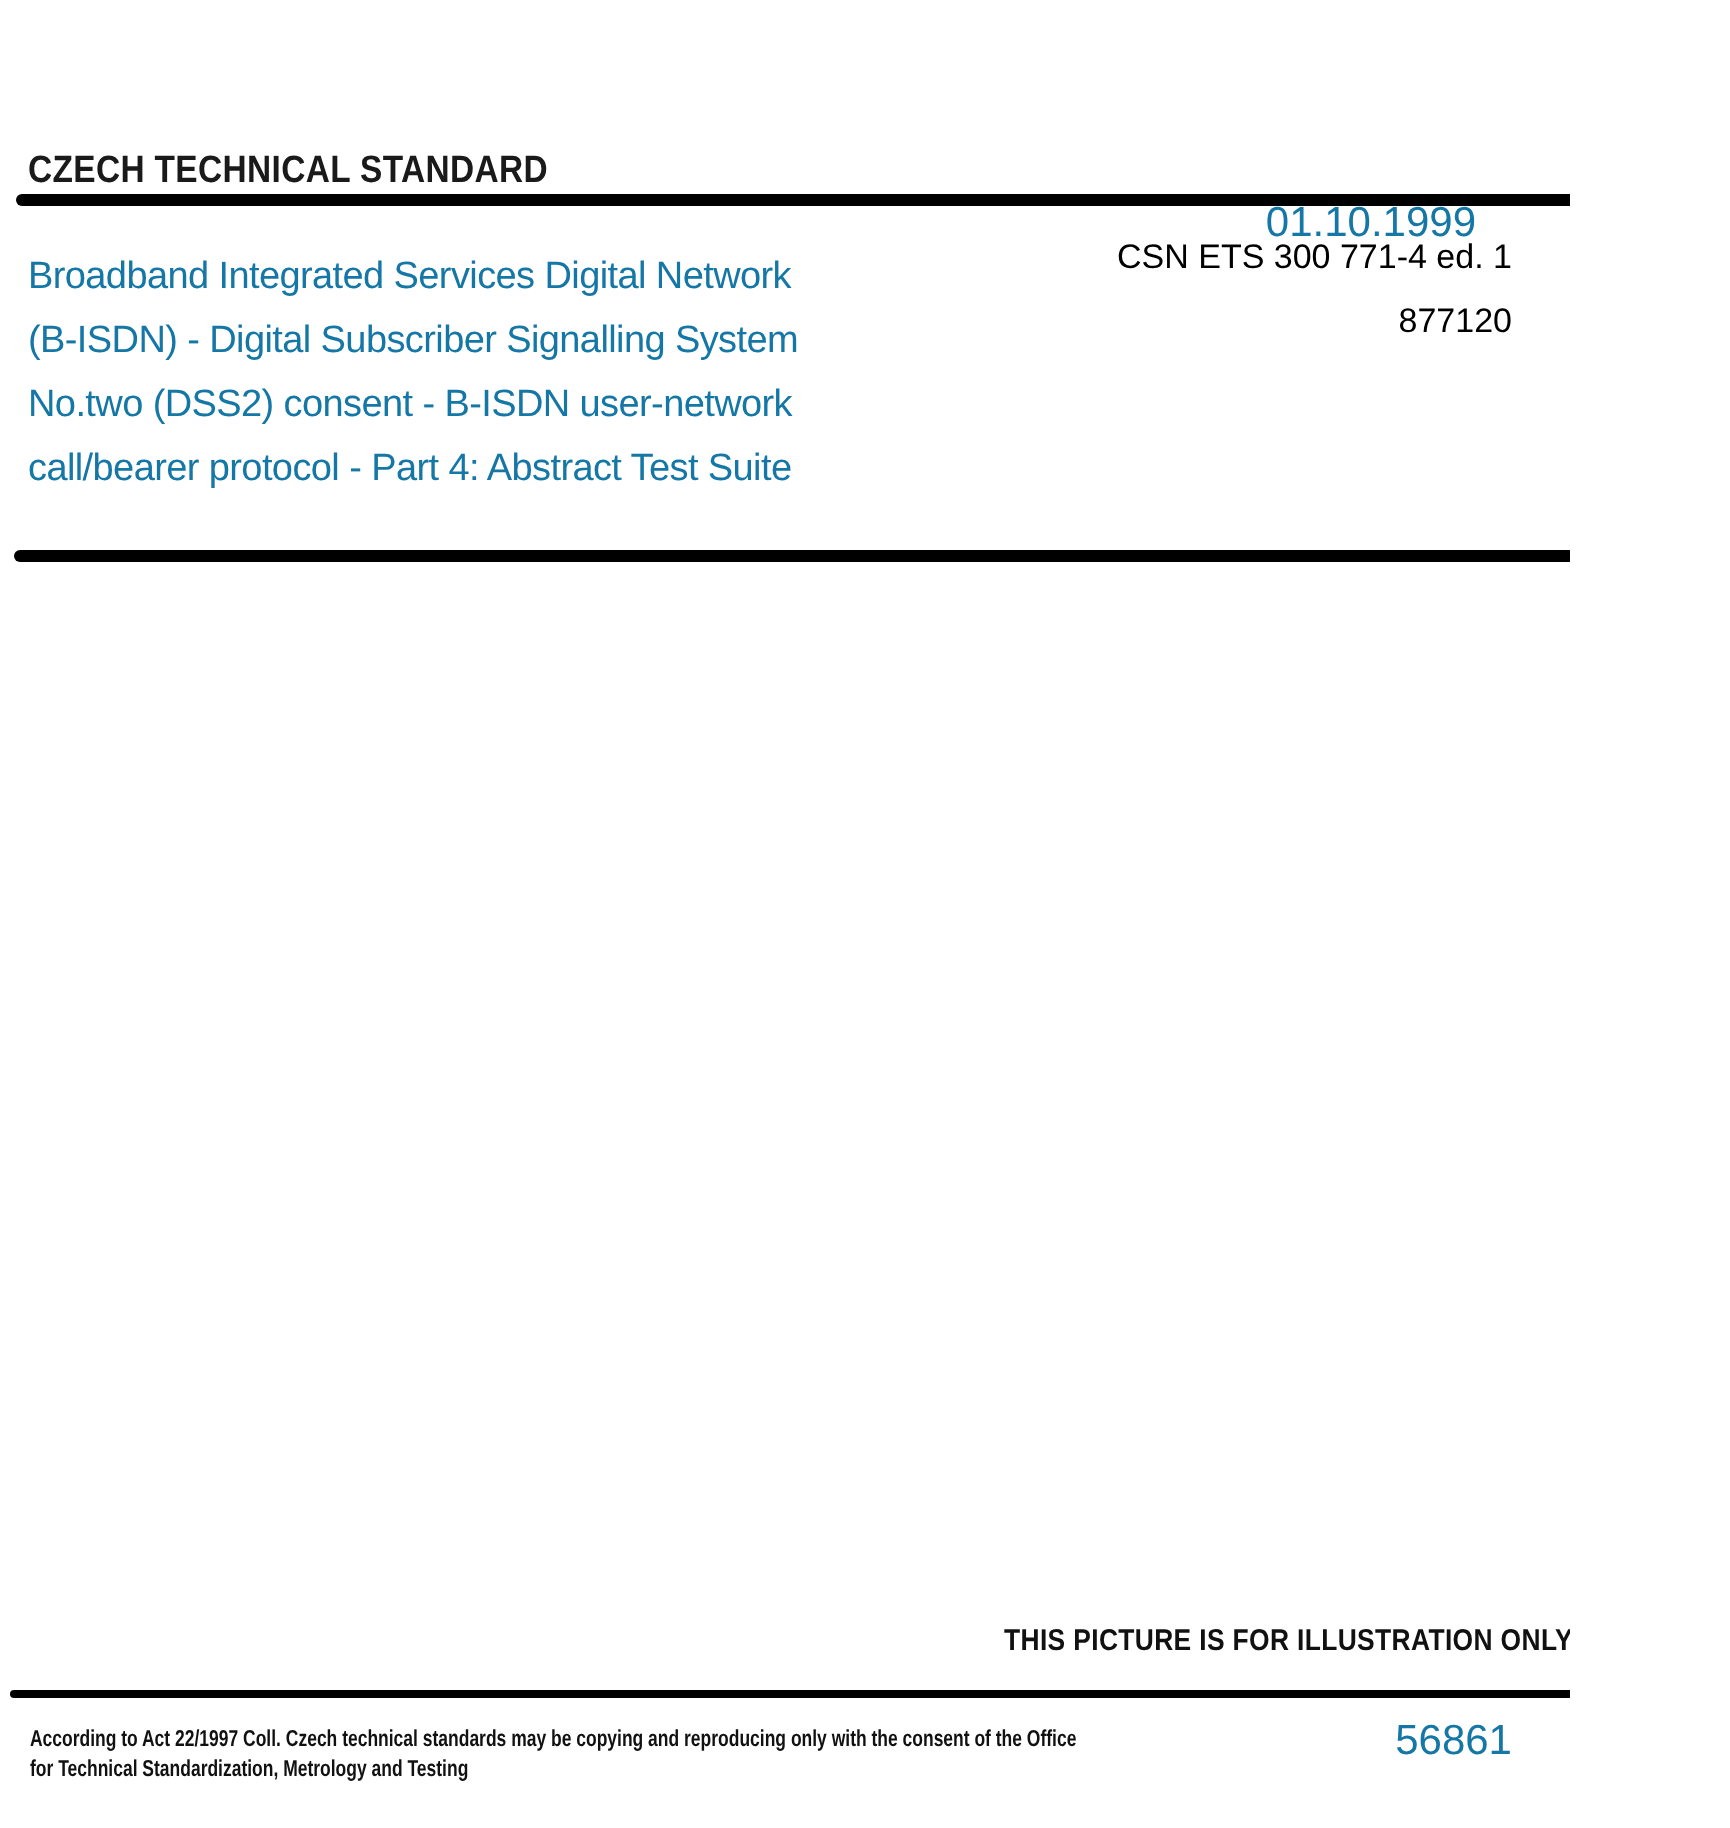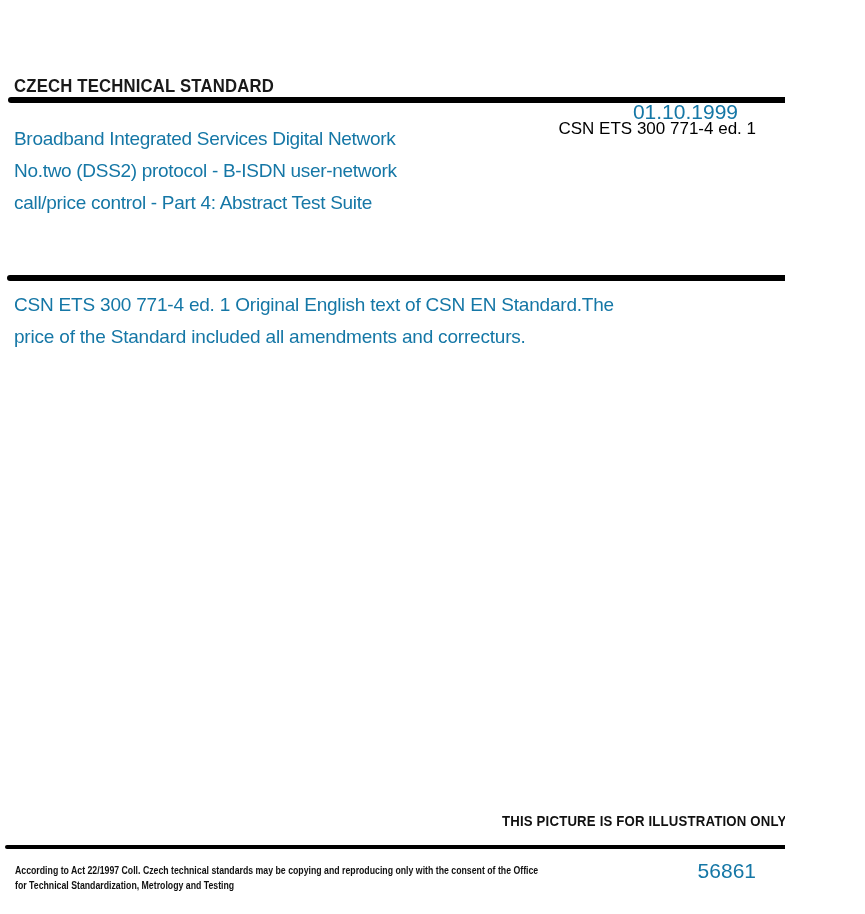--- a/index.html
+++ b/index.html
@@ -121,34 +121,32 @@
 <div class="page">
 
   <div class="header-title">CZECH TECHNICAL STANDARD</div>
 
   <div class="header-date">01.10.1999</div>
 
   <div class="rule rule-top"></div>
 
   <div class="std-title">
     <div>Broadband Integrated Services Digital Network</div>
-    <div>No.two (DSS2) protocol - B-ISDN user-network</div>
-    <div>call/price control - Part 4: Abstract Test Suite</div>
+    <div>(B-ISDN) - Digital Subscriber Signalling System</div>
+    <div>No.two (DSS2) consent - B-ISDN user-network</div>
+    <div>call/bearer protocol - Part 4: Abstract Test Suite</div>
   </div>
 
   <div class="std-ref">
     <div>CSN ETS 300 771-4 ed. 1</div>
+    <div>877120</div>
   </div>
 
   <div class="rule rule-middle"></div>
 
-  <div class="description">
-    <div>CSN ETS 300 771-4 ed. 1 Original English text of CSN EN Standard.The</div>
-    <div>price of the Standard included all amendments and correcturs.</div>
-  </div>
 
   <div class="illustration-notice">THIS PICTURE IS FOR ILLUSTRATION ONLY</div>
 
   <div class="rule rule-bottom"></div>
 
   <div class="footer-note">
     <div>According to Act 22/1997 Coll. Czech technical standards may be copying and reproducing only with the consent of the Office</div>
     <div>for Technical Standardization, Metrology and Testing</div>
   </div>
 

